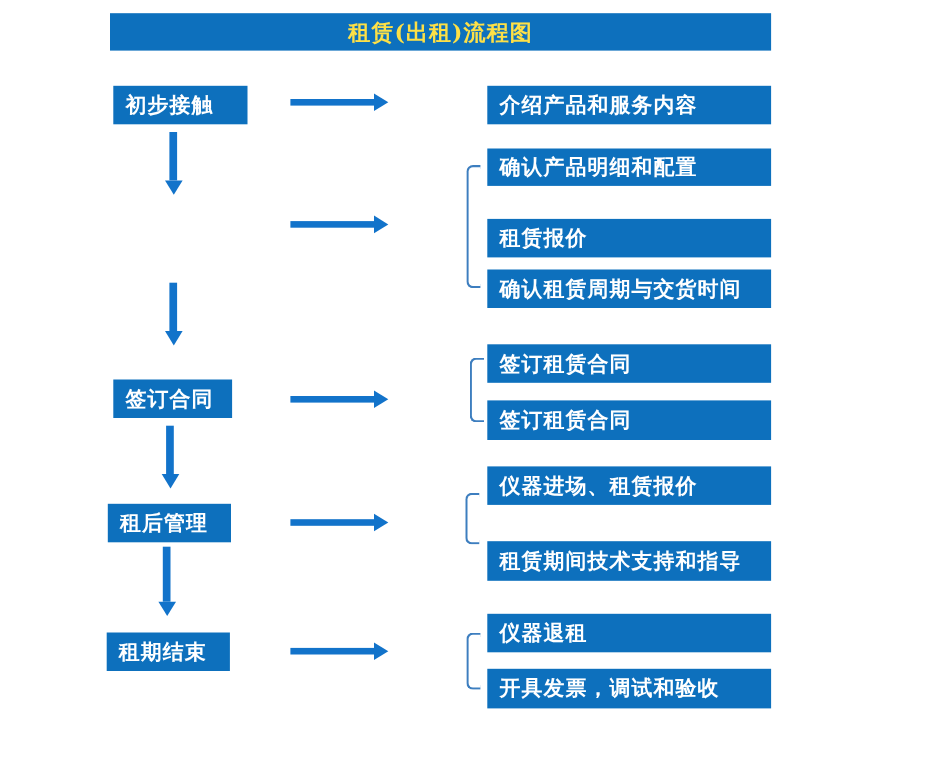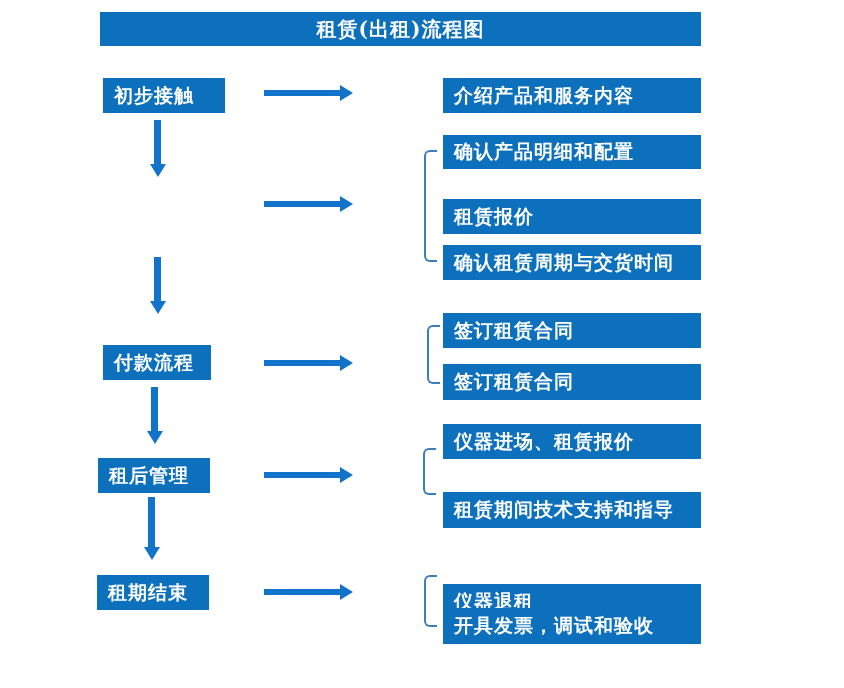--- a/index.html
+++ b/index.html
@@ -13,21 +13,21 @@
     width: 844px;
     height: 688px;
     background: #ffffff;
     overflow: hidden;
   }
   .title-bar {
     position: absolute;
     left: 100px; top: 12px;
     width: 601px; height: 34px;
     background: var(--box, #0d70bd);
-    color: #ffffff;
+    color: #fde047;
     font-weight: bold;
     font-size: 20px;
     line-height: 34px;
     text-align: center;
     letter-spacing: 1px;
   }
   .lbox, .rbox {
     position: absolute;
     background: var(--box, #0d70bd);
     color: #ffffff;
@@ -80,21 +80,21 @@
   }
 </style>
 </head>
 <body>
 
 <div class="canvas">
 
   <div class="title-bar">租赁(出租)流程图</div>
 
   <div class="lbox" style="left:103px; top:78px;  width:122px; height:35px;">初步接触</div>
-  <div class="lbox" style="left:103px; top:345px; width:108px; height:35px;">付款流程</div>
+  <div class="lbox" style="left:103px; top:345px; width:108px; height:35px;">签订合同</div>
   <div class="lbox" style="left:98px;  top:458px; width:112px; height:35px;">租后管理</div>
   <div class="lbox" style="left:97px;  top:575px; width:112px; height:35px;">租期结束</div>
 
   <div class="varrow" style="left:150px; top:120px; height:57px;">
     <div class="shaft" style="height:44px;"></div>
     <div class="head"></div>
   </div>
   <div class="varrow" style="left:150px; top:257px; height:57px;">
     <div class="shaft" style="height:44px;"></div>
     <div class="head"></div>
@@ -135,16 +135,16 @@
   <div class="bracket" style="left:424px; top:575px; height:52px;"></div>
 
   <div class="rbox" style="top:78px;  height:35px;">介绍产品和服务内容</div>
   <div class="rbox" style="top:135px; height:34px;">确认产品明细和配置</div>
   <div class="rbox" style="top:199px; height:35px;">租赁报价</div>
   <div class="rbox" style="top:245px; height:35px;font-family:Liberation Mono, monospace;">确认租赁周期与交货时间</div>
   <div class="rbox" style="top:313px; height:35px;">签订租赁合同</div>
   <div class="rbox" style="top:364px; height:36px;">签订租赁合同</div>
   <div class="rbox" style="top:424px; height:35px;">仪器进场、租赁报价</div>
   <div class="rbox" style="top:492px; height:36px;">租赁期间技术支持和指导</div>
-  <div class="rbox" style="top:584px; height:35px;">仪器退租</div>
+  <div class="rbox" style="top:558px; height:35px;">仪器退租</div>
   <div class="rbox" style="top:608px; height:36px;">开具发票，调试和验收</div>
 
 </div>
 
 </body></html>

